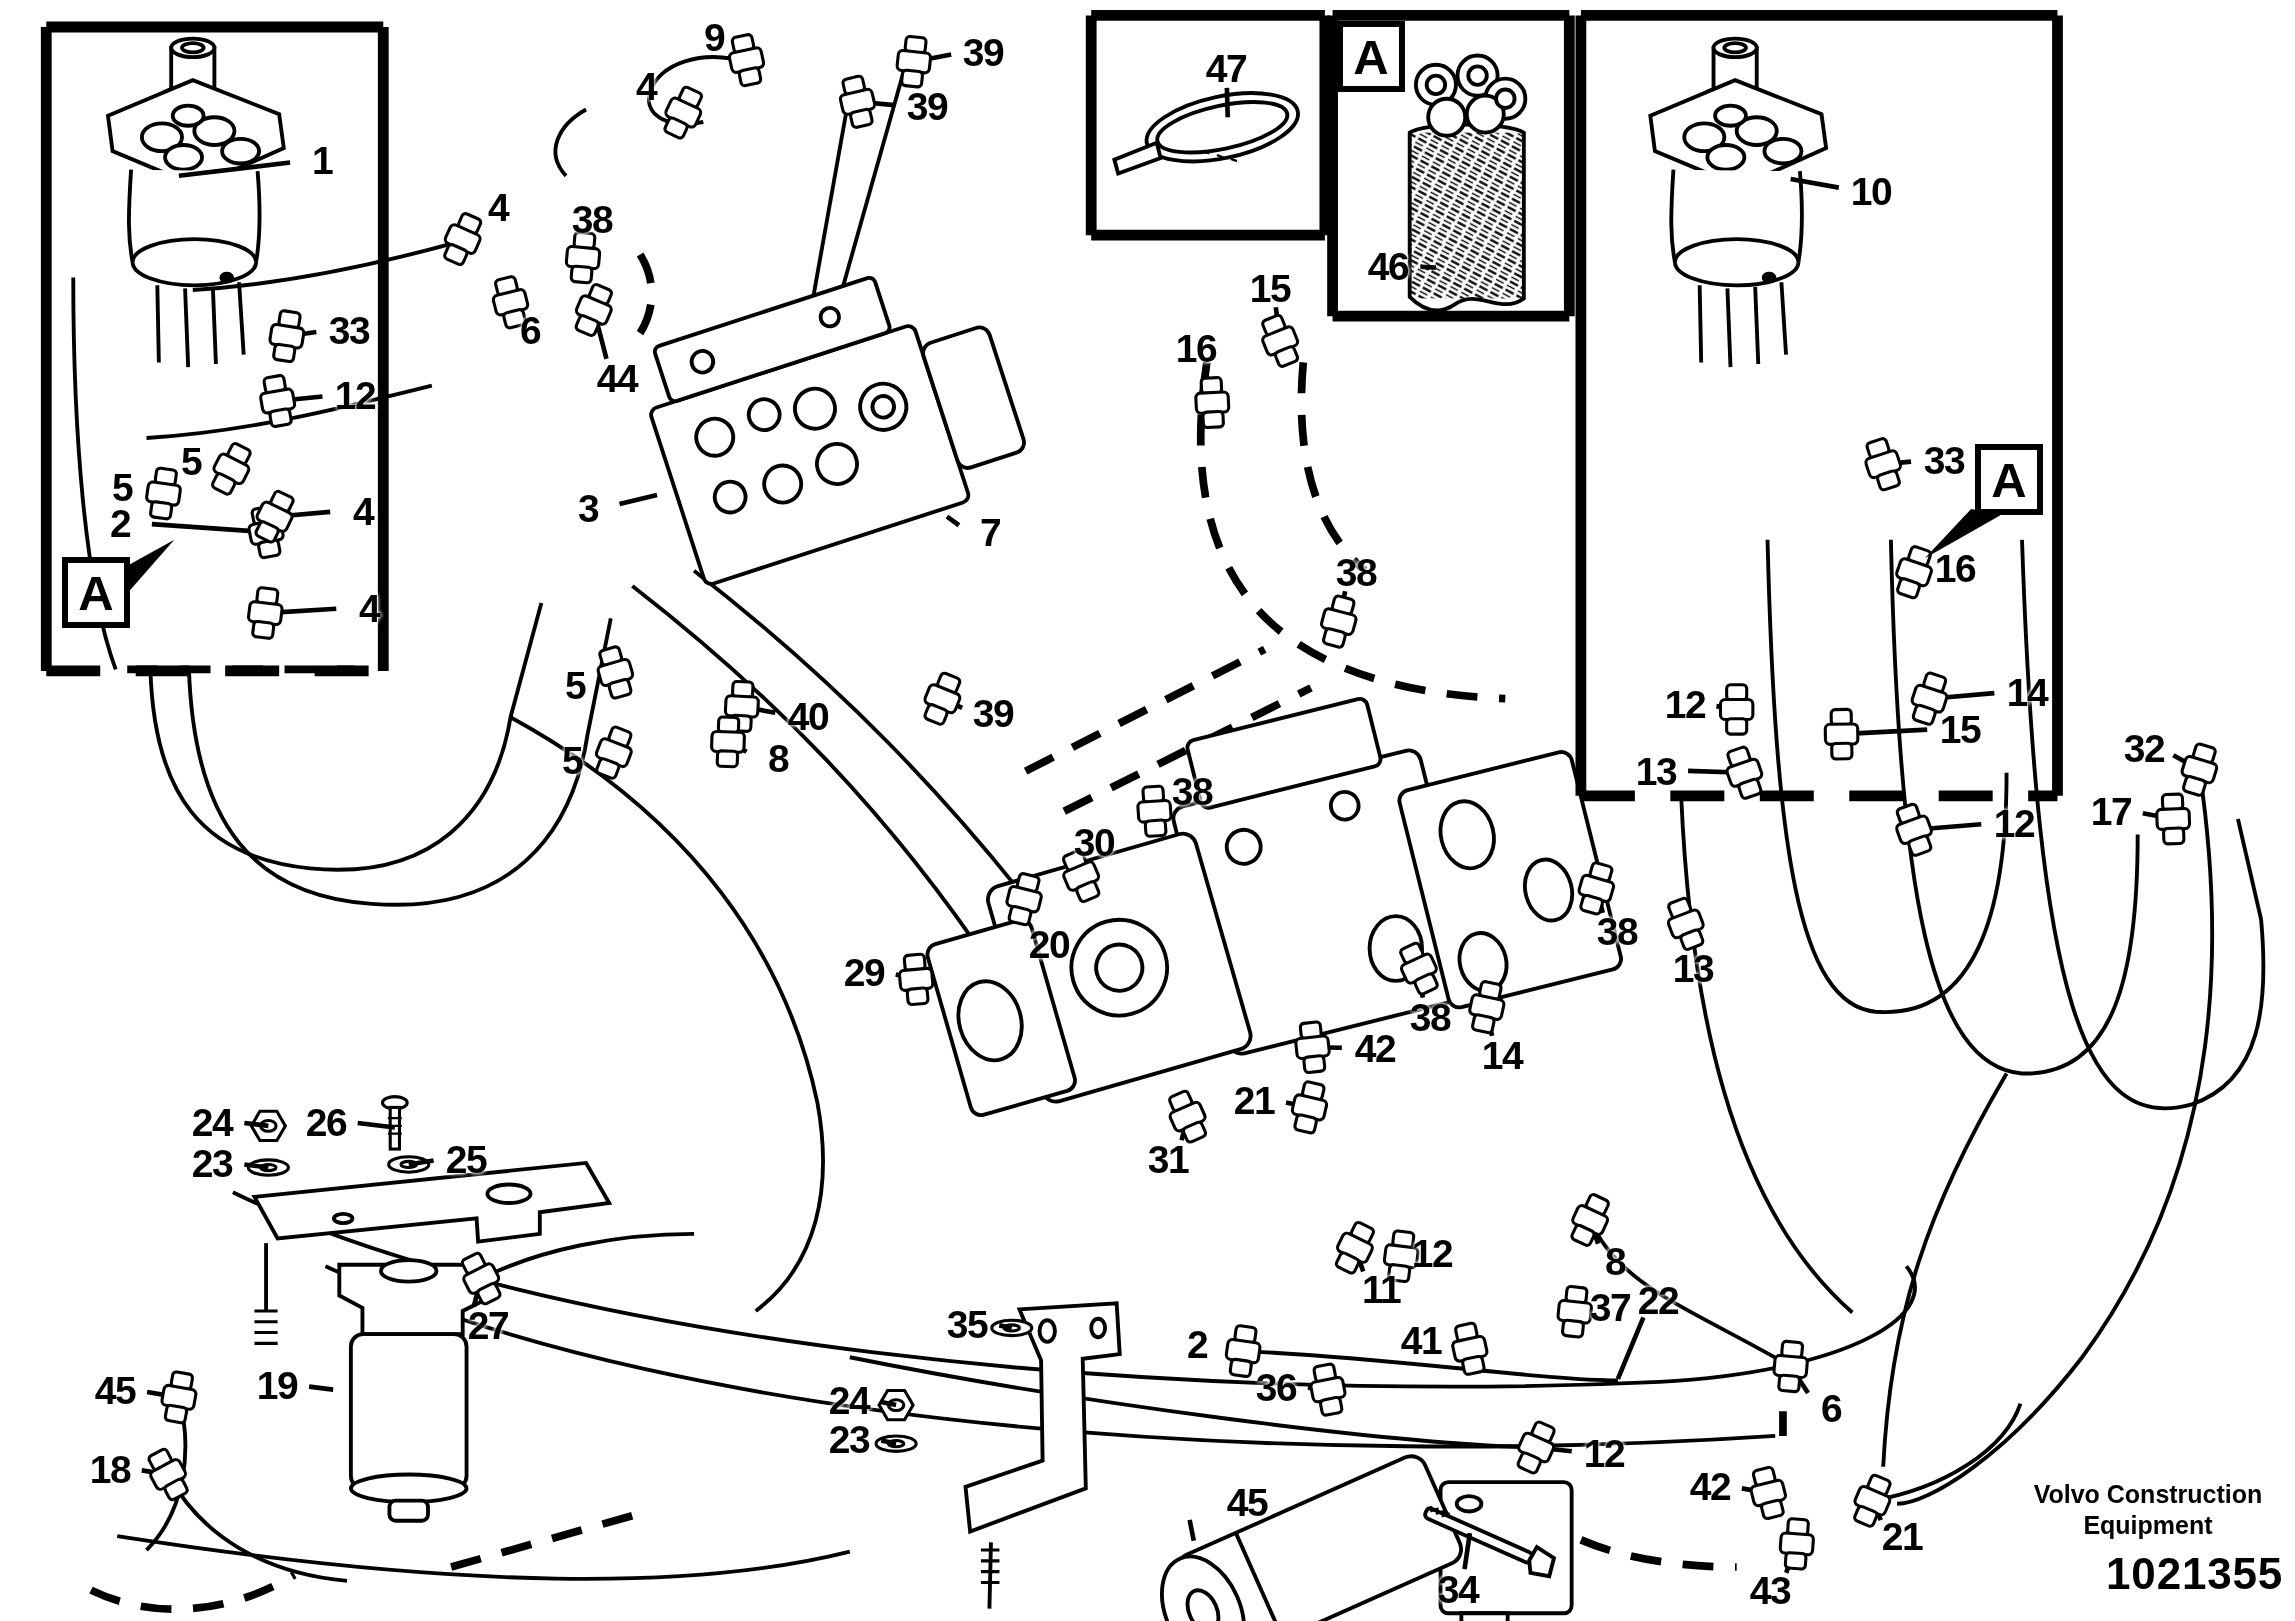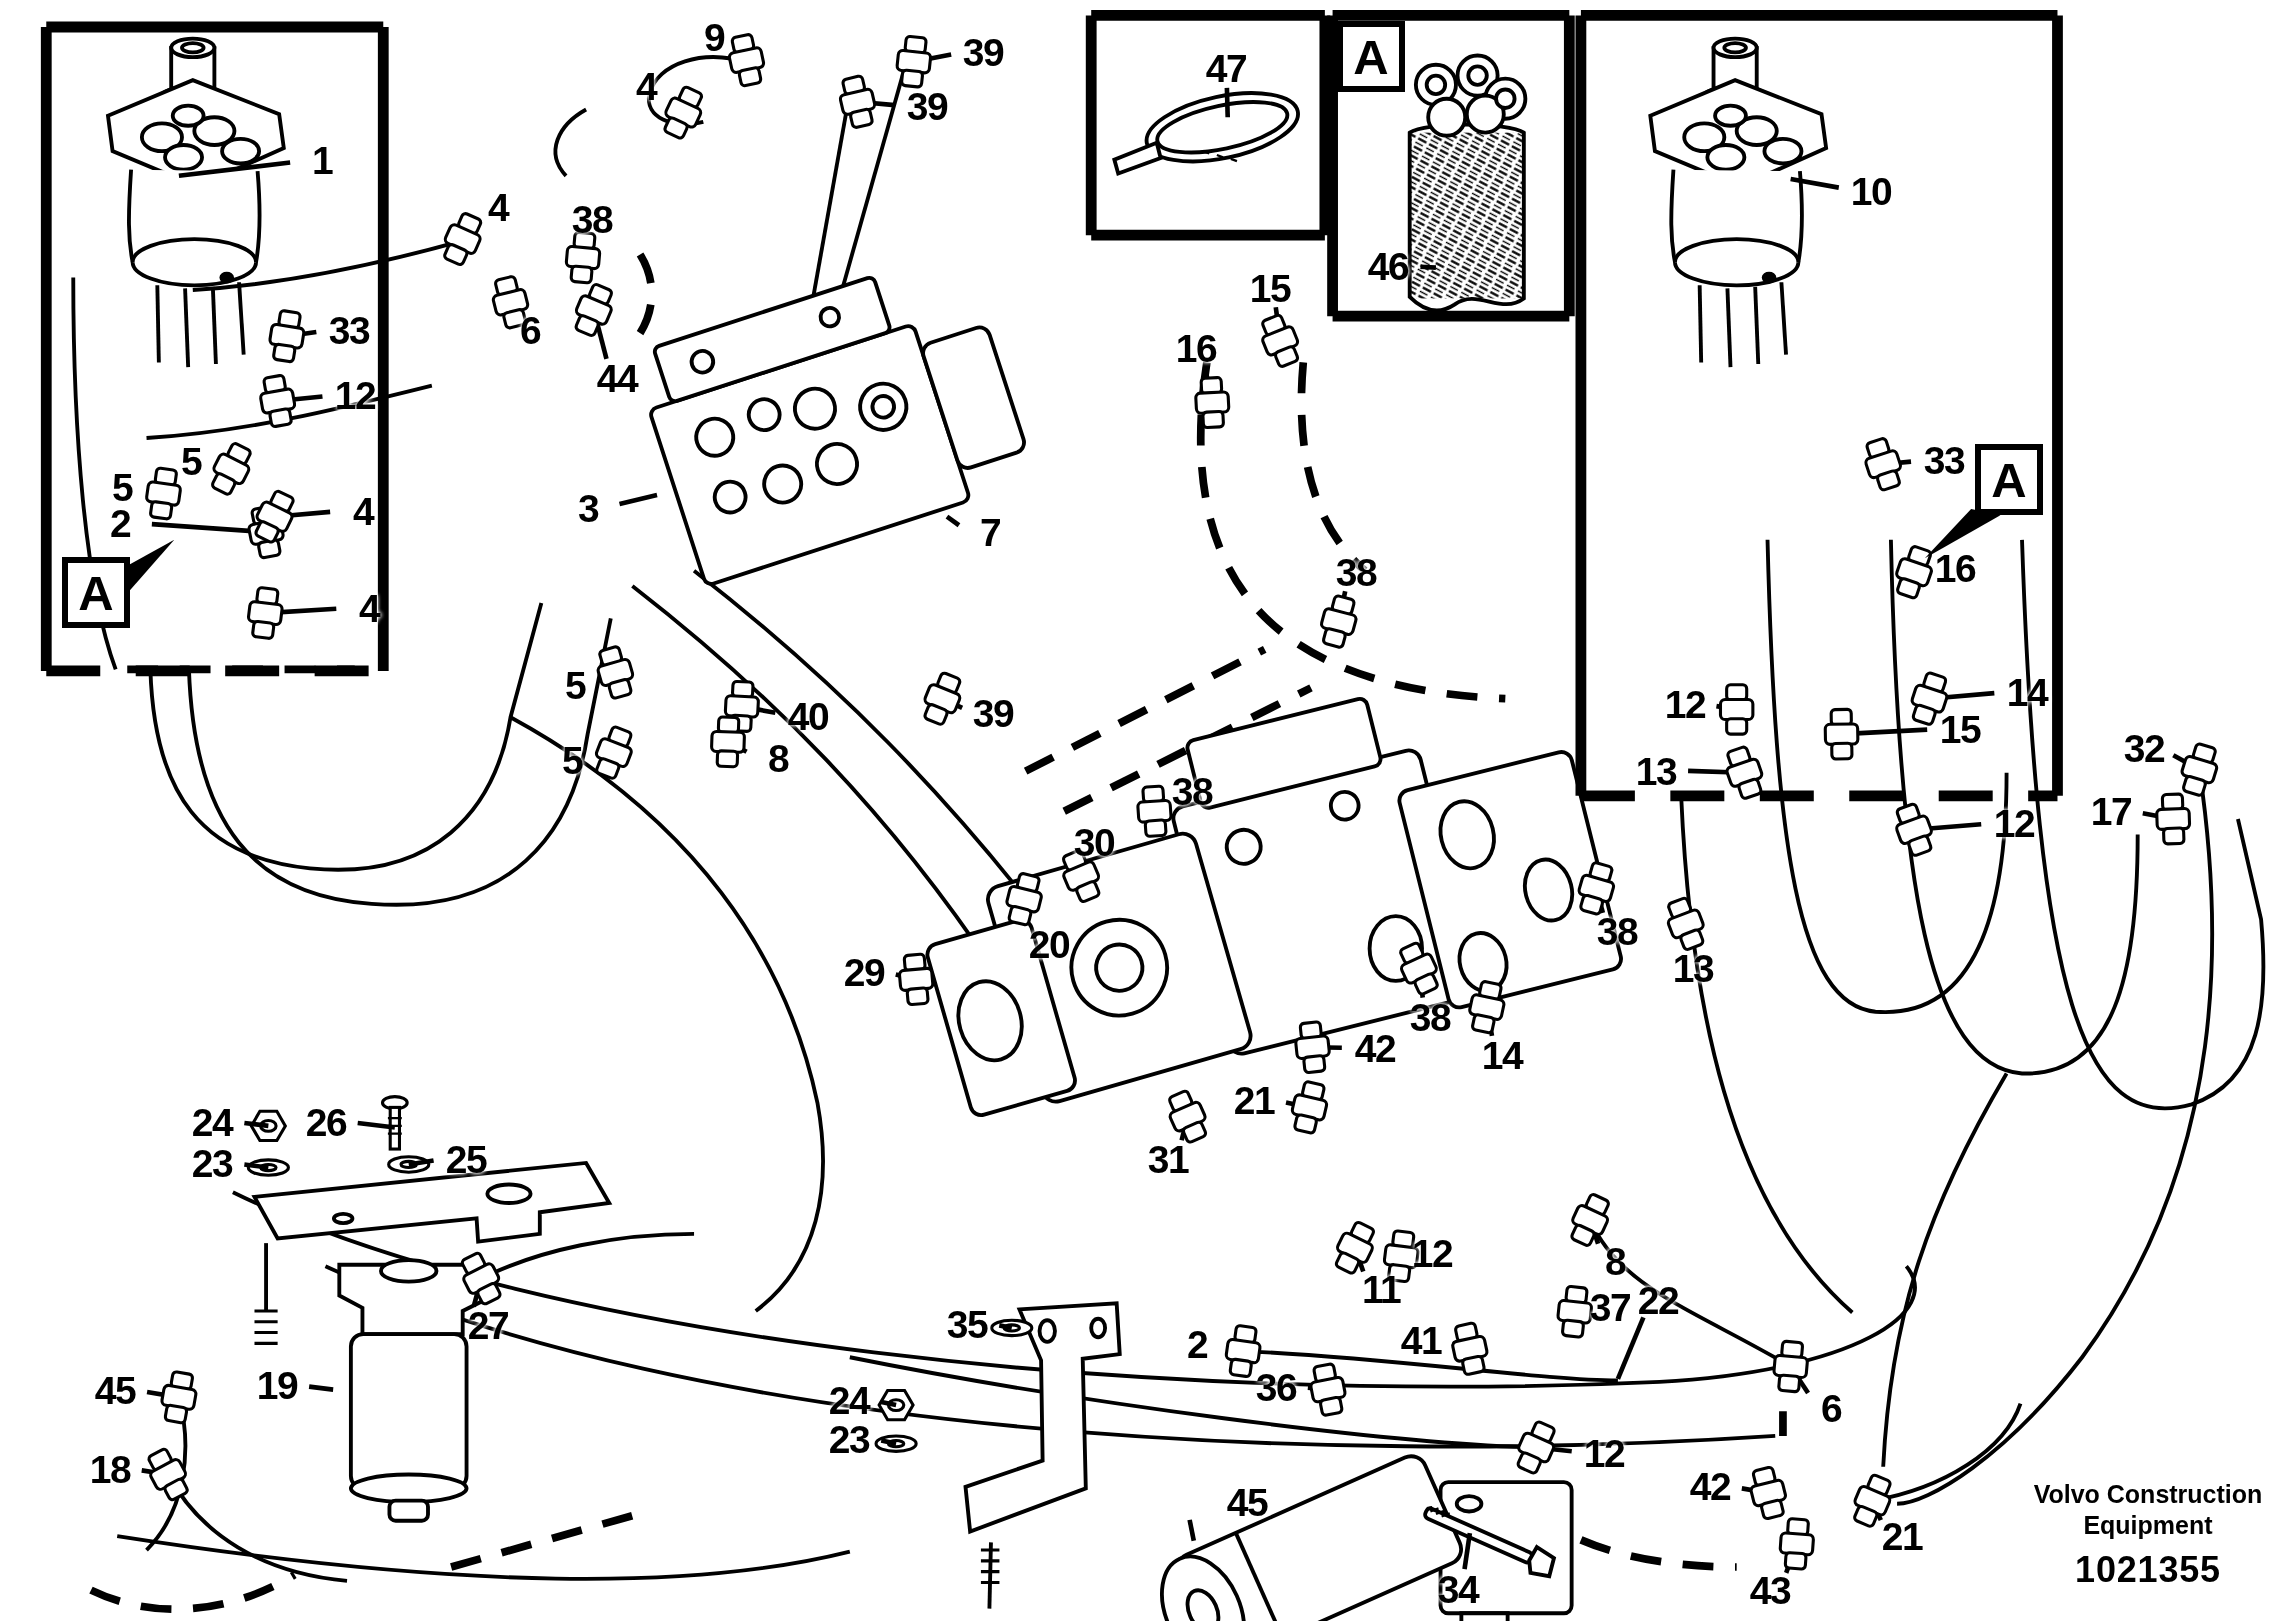--- a/index.html
+++ b/index.html
@@ -7,21 +7,21 @@
          font-family:"Liberation Sans","DejaVu Sans",sans-serif;}
   .stage svg.base{position:absolute;left:0;top:0;}
   .callout{position:absolute;transform:translate(-50%,-50%);font-weight:bold;
            font-size:39px;line-height:1;color:#000;letter-spacing:-1.5px;white-space:nowrap;
            text-shadow:0 0 4.6px #fff,0 0 4.6px #fff;}
   .amark{position:absolute;width:56px;height:59px;border:6.2px solid #000;background:#fff;
          display:flex;align-items:center;justify-content:center;
          font-size:49px;font-weight:bold;color:#000;}
   .brand{position:absolute;text-align:center;color:#000;}
   .brand .line{font-size:25px;font-weight:bold;line-height:1.25;}
-  .brand .num{font-size:36px;font-weight:bold;margin-top:7.7px;letter-spacing:0.8px;}
+  .brand .num{font-size:44px;font-weight:bold;margin-top:7.7px;letter-spacing:0.8px;text-align:right;}
 </style>
 </head>
 <body>
 
 <div class="stage">
 
   <svg class="base" width="2295" height="1621" viewBox="0 0 2976 2102">
     <defs>
 
       <g id="fit" stroke="#000" stroke-width="4" fill="#fff">

